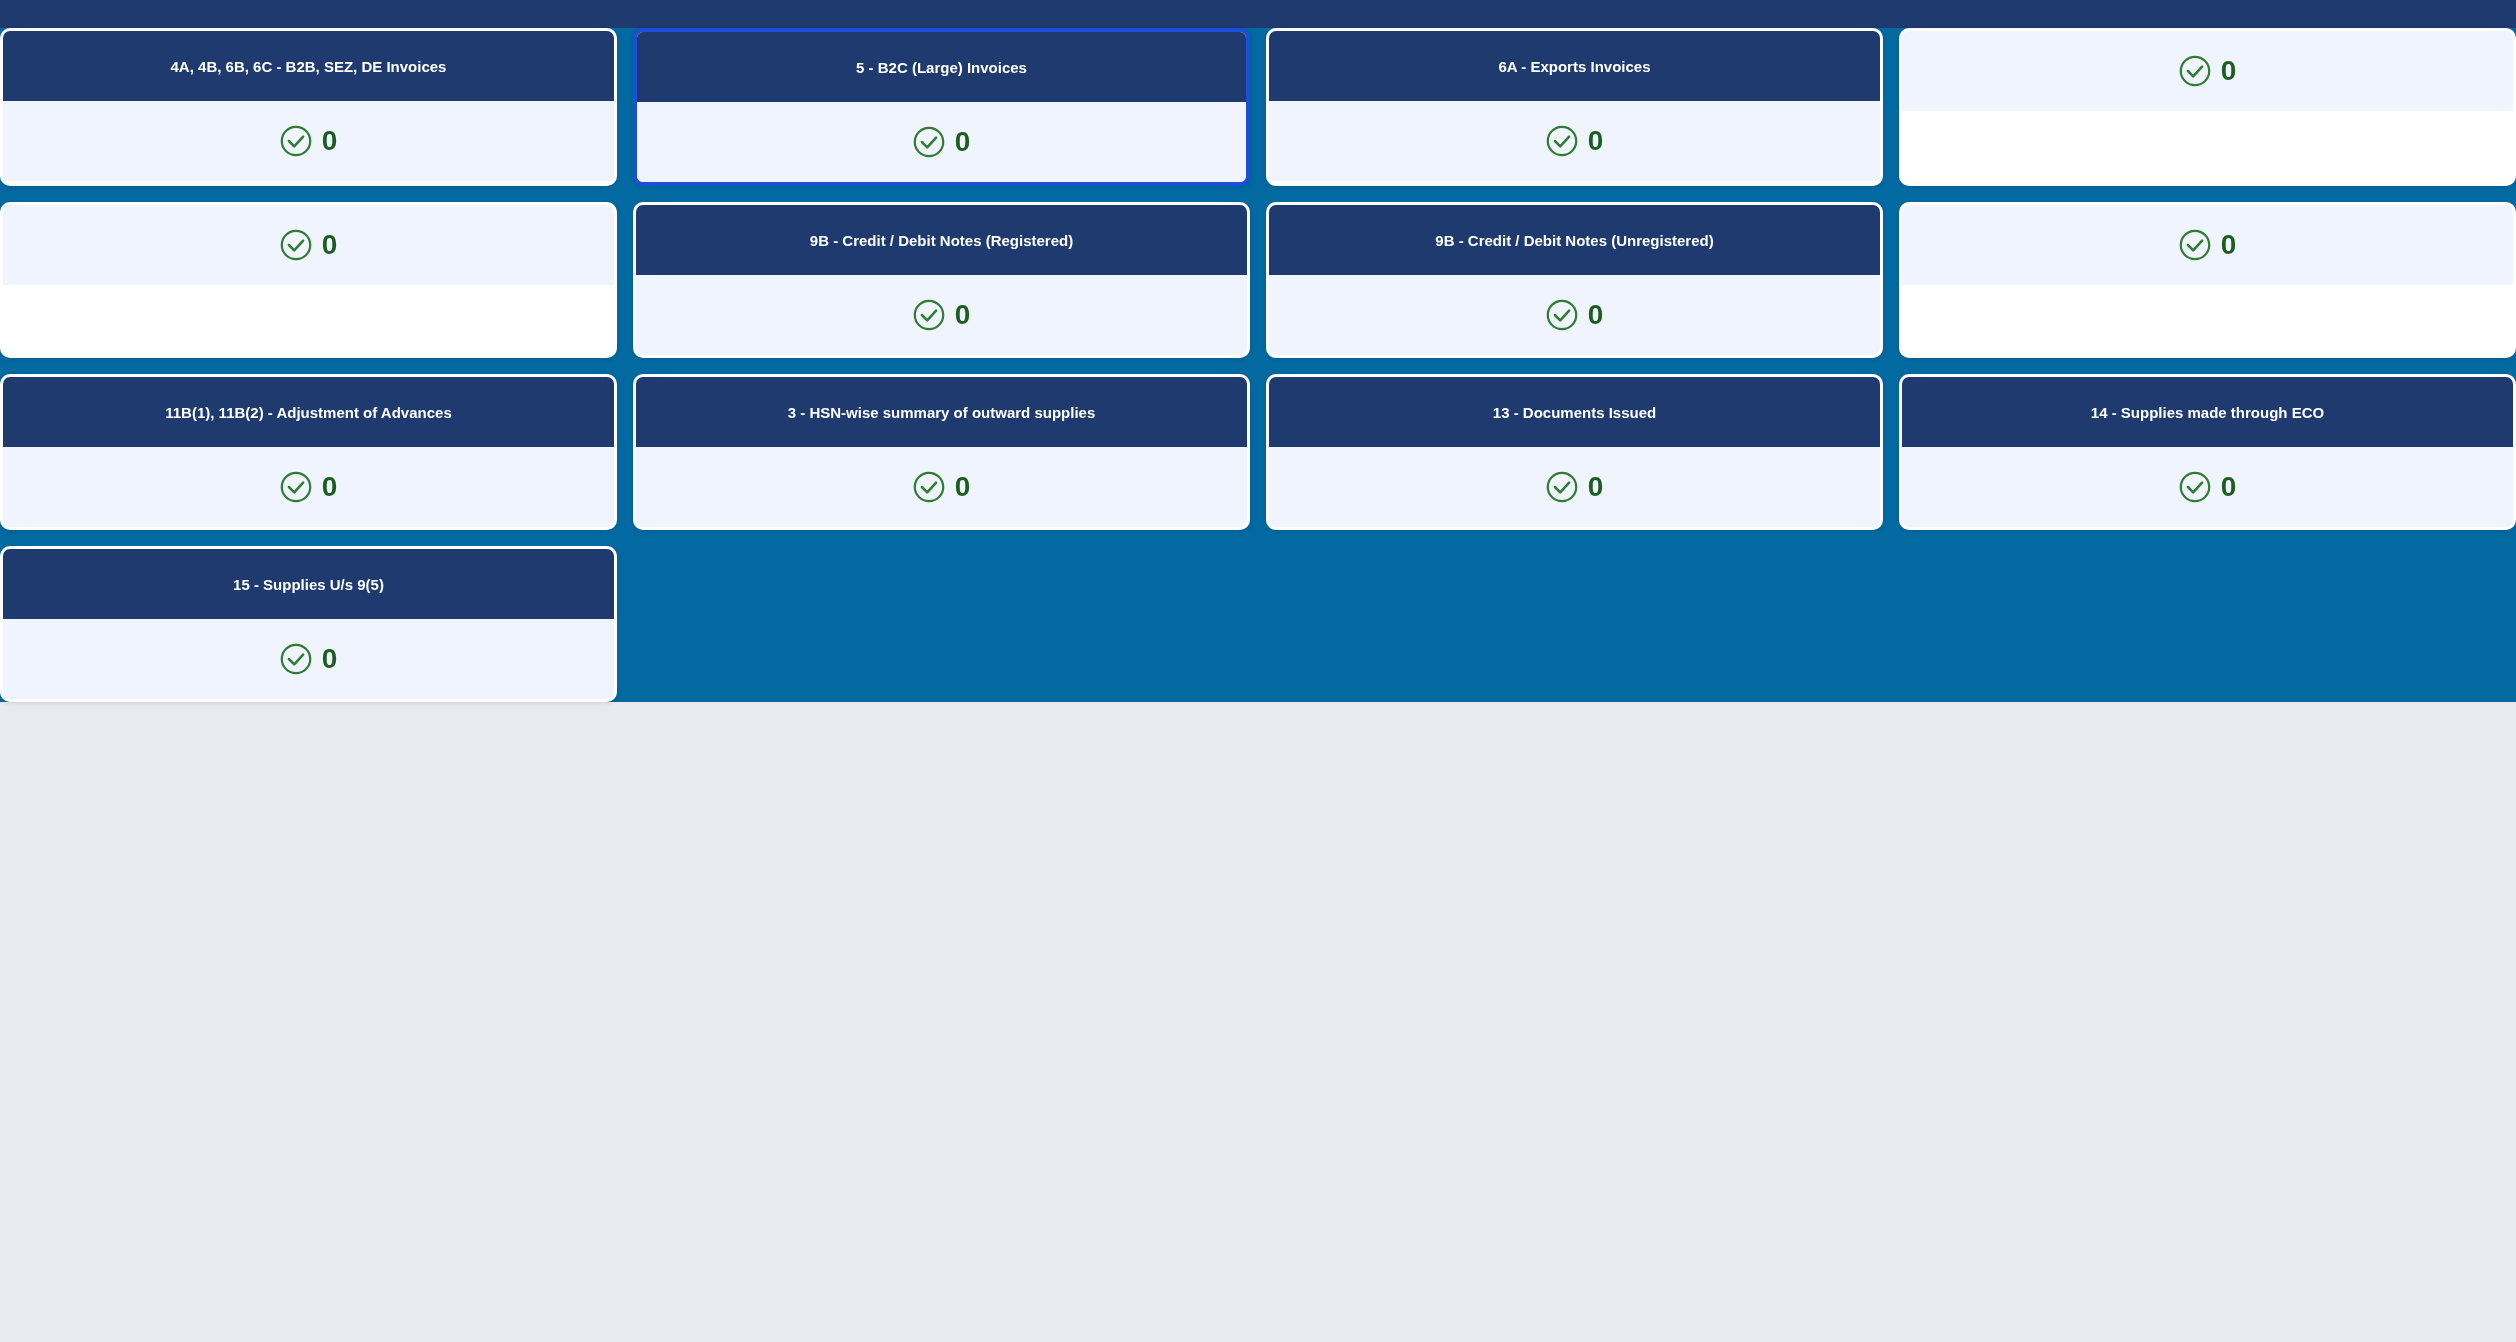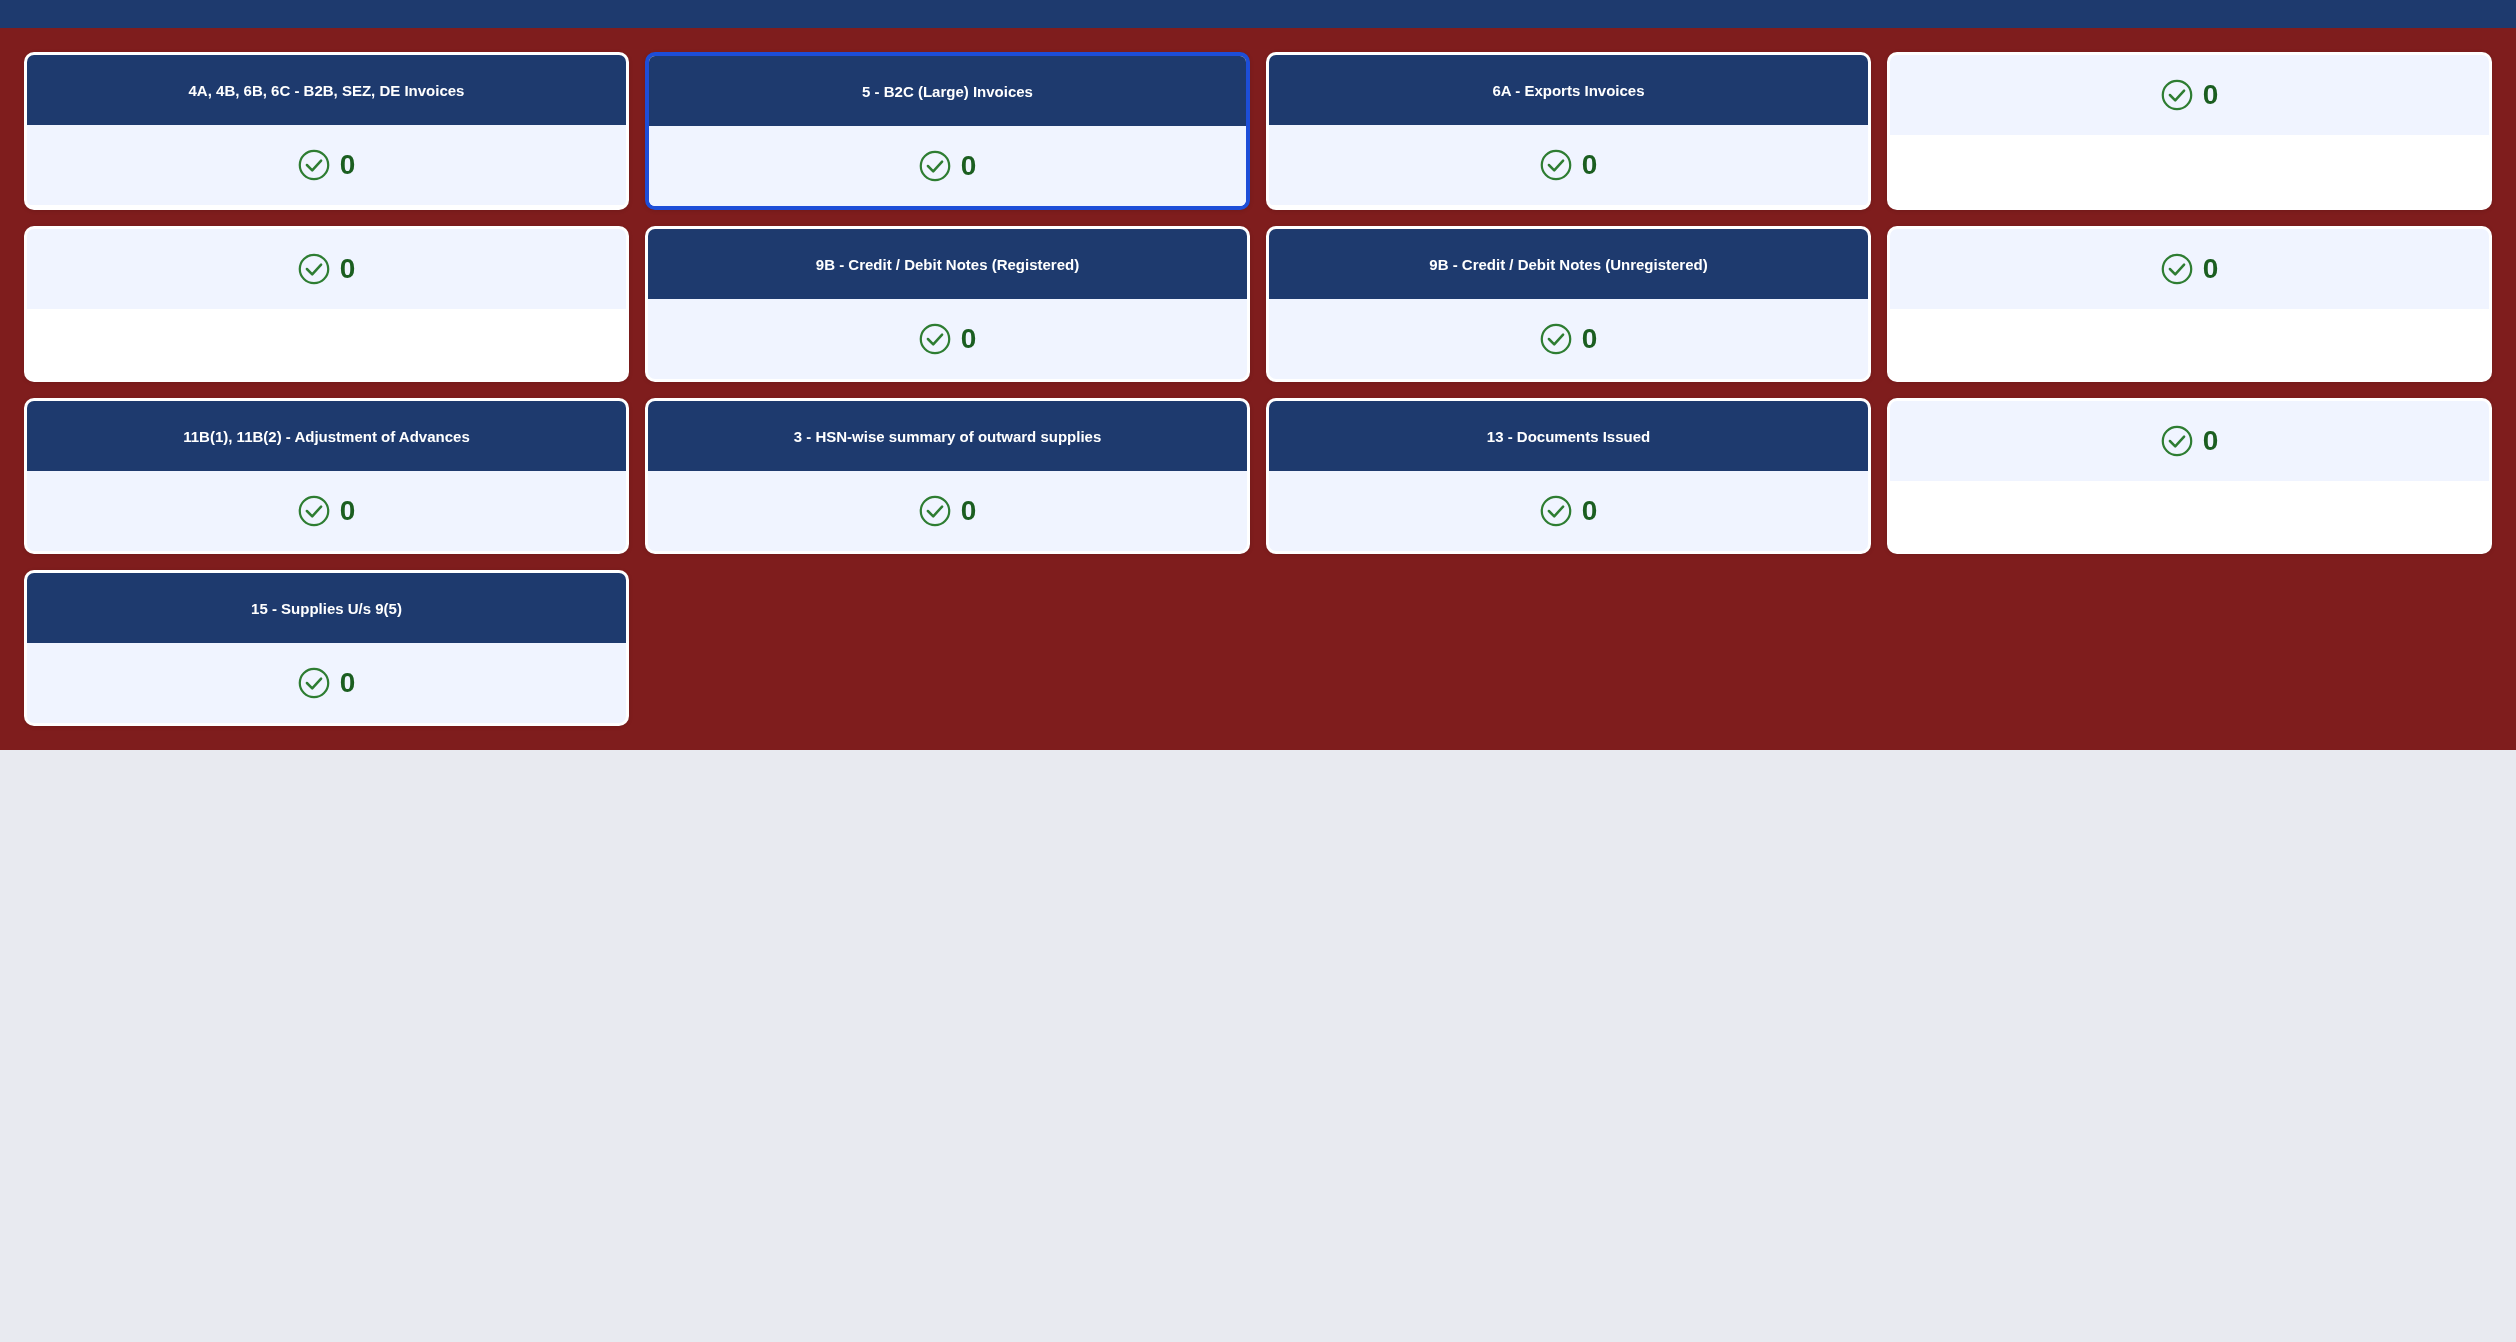--- a/index.html
+++ b/index.html
@@ -25,22 +25,21 @@
       color: white;
     }
 
     .header-chevron {
       color: white;
       font-size: 20px;
       cursor: pointer;
     }
 
     .main-content {
-      padding: 24px;
-      background: #7f1d1d;
+      background: #0369a1;
     }
 
     .cards-grid {
       display: grid;
       grid-template-columns: repeat(4, 1fr);
       gap: 16px;
     }
 
     .card {
       background: white;
@@ -233,20 +232,21 @@
             <span class="check-icon">
               <svg viewBox="0 0 36 36" fill="none" xmlns="http://www.w3.org/2000/svg">
     <circle cx="18" cy="18" r="16" stroke="#2e7d32" stroke-width="2.5" fill="none"></circle>
     <path d="M10 18 L16 24 L26 13" stroke="#2e7d32" stroke-width="2.8" stroke-linecap="round" stroke-linejoin="round"></path>
   </svg>
             </span>
             <span class="card-value">0</span>
           </div>
         </div>
         <div class="card">
+          <div class="card-header">14 - Supplies made through ECO</div>
           <div class="card-body">
             <span class="check-icon">
               <svg viewBox="0 0 36 36" fill="none" xmlns="http://www.w3.org/2000/svg">
     <circle cx="18" cy="18" r="16" stroke="#2e7d32" stroke-width="2.5" fill="none"></circle>
     <path d="M10 18 L16 24 L26 13" stroke="#2e7d32" stroke-width="2.8" stroke-linecap="round" stroke-linejoin="round"></path>
   </svg>
             </span>
             <span class="card-value">0</span>
           </div>
         </div>

